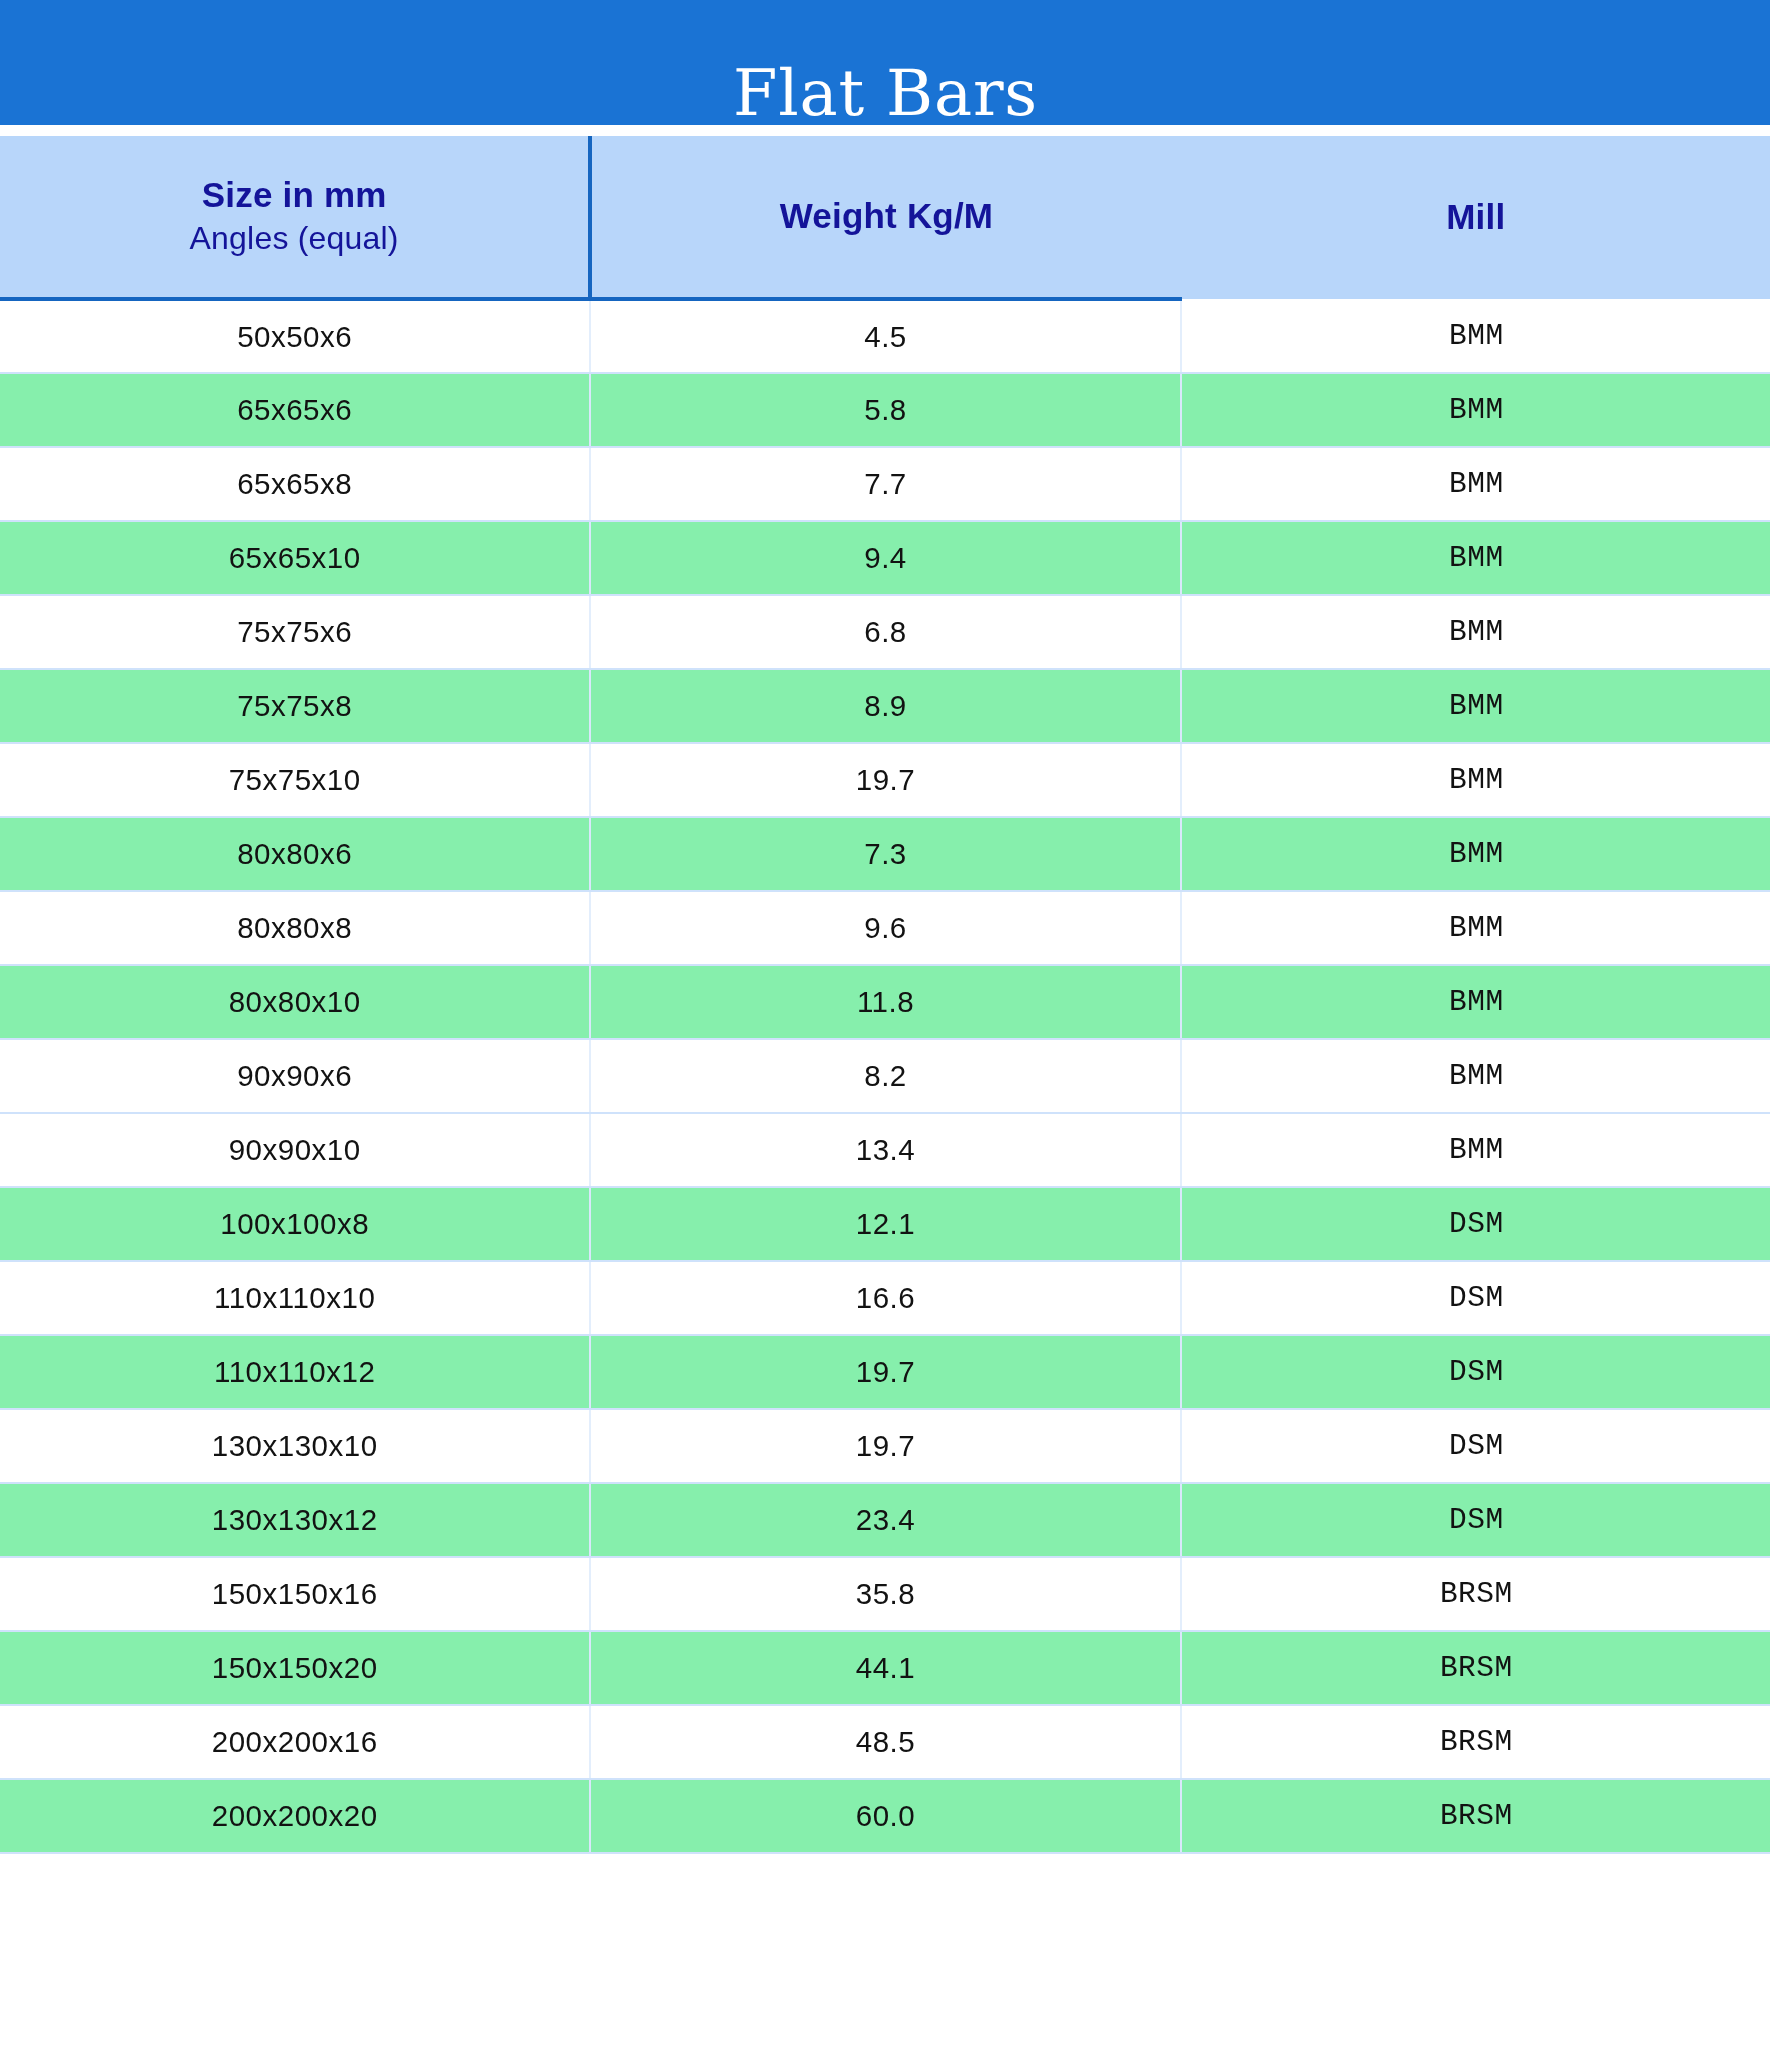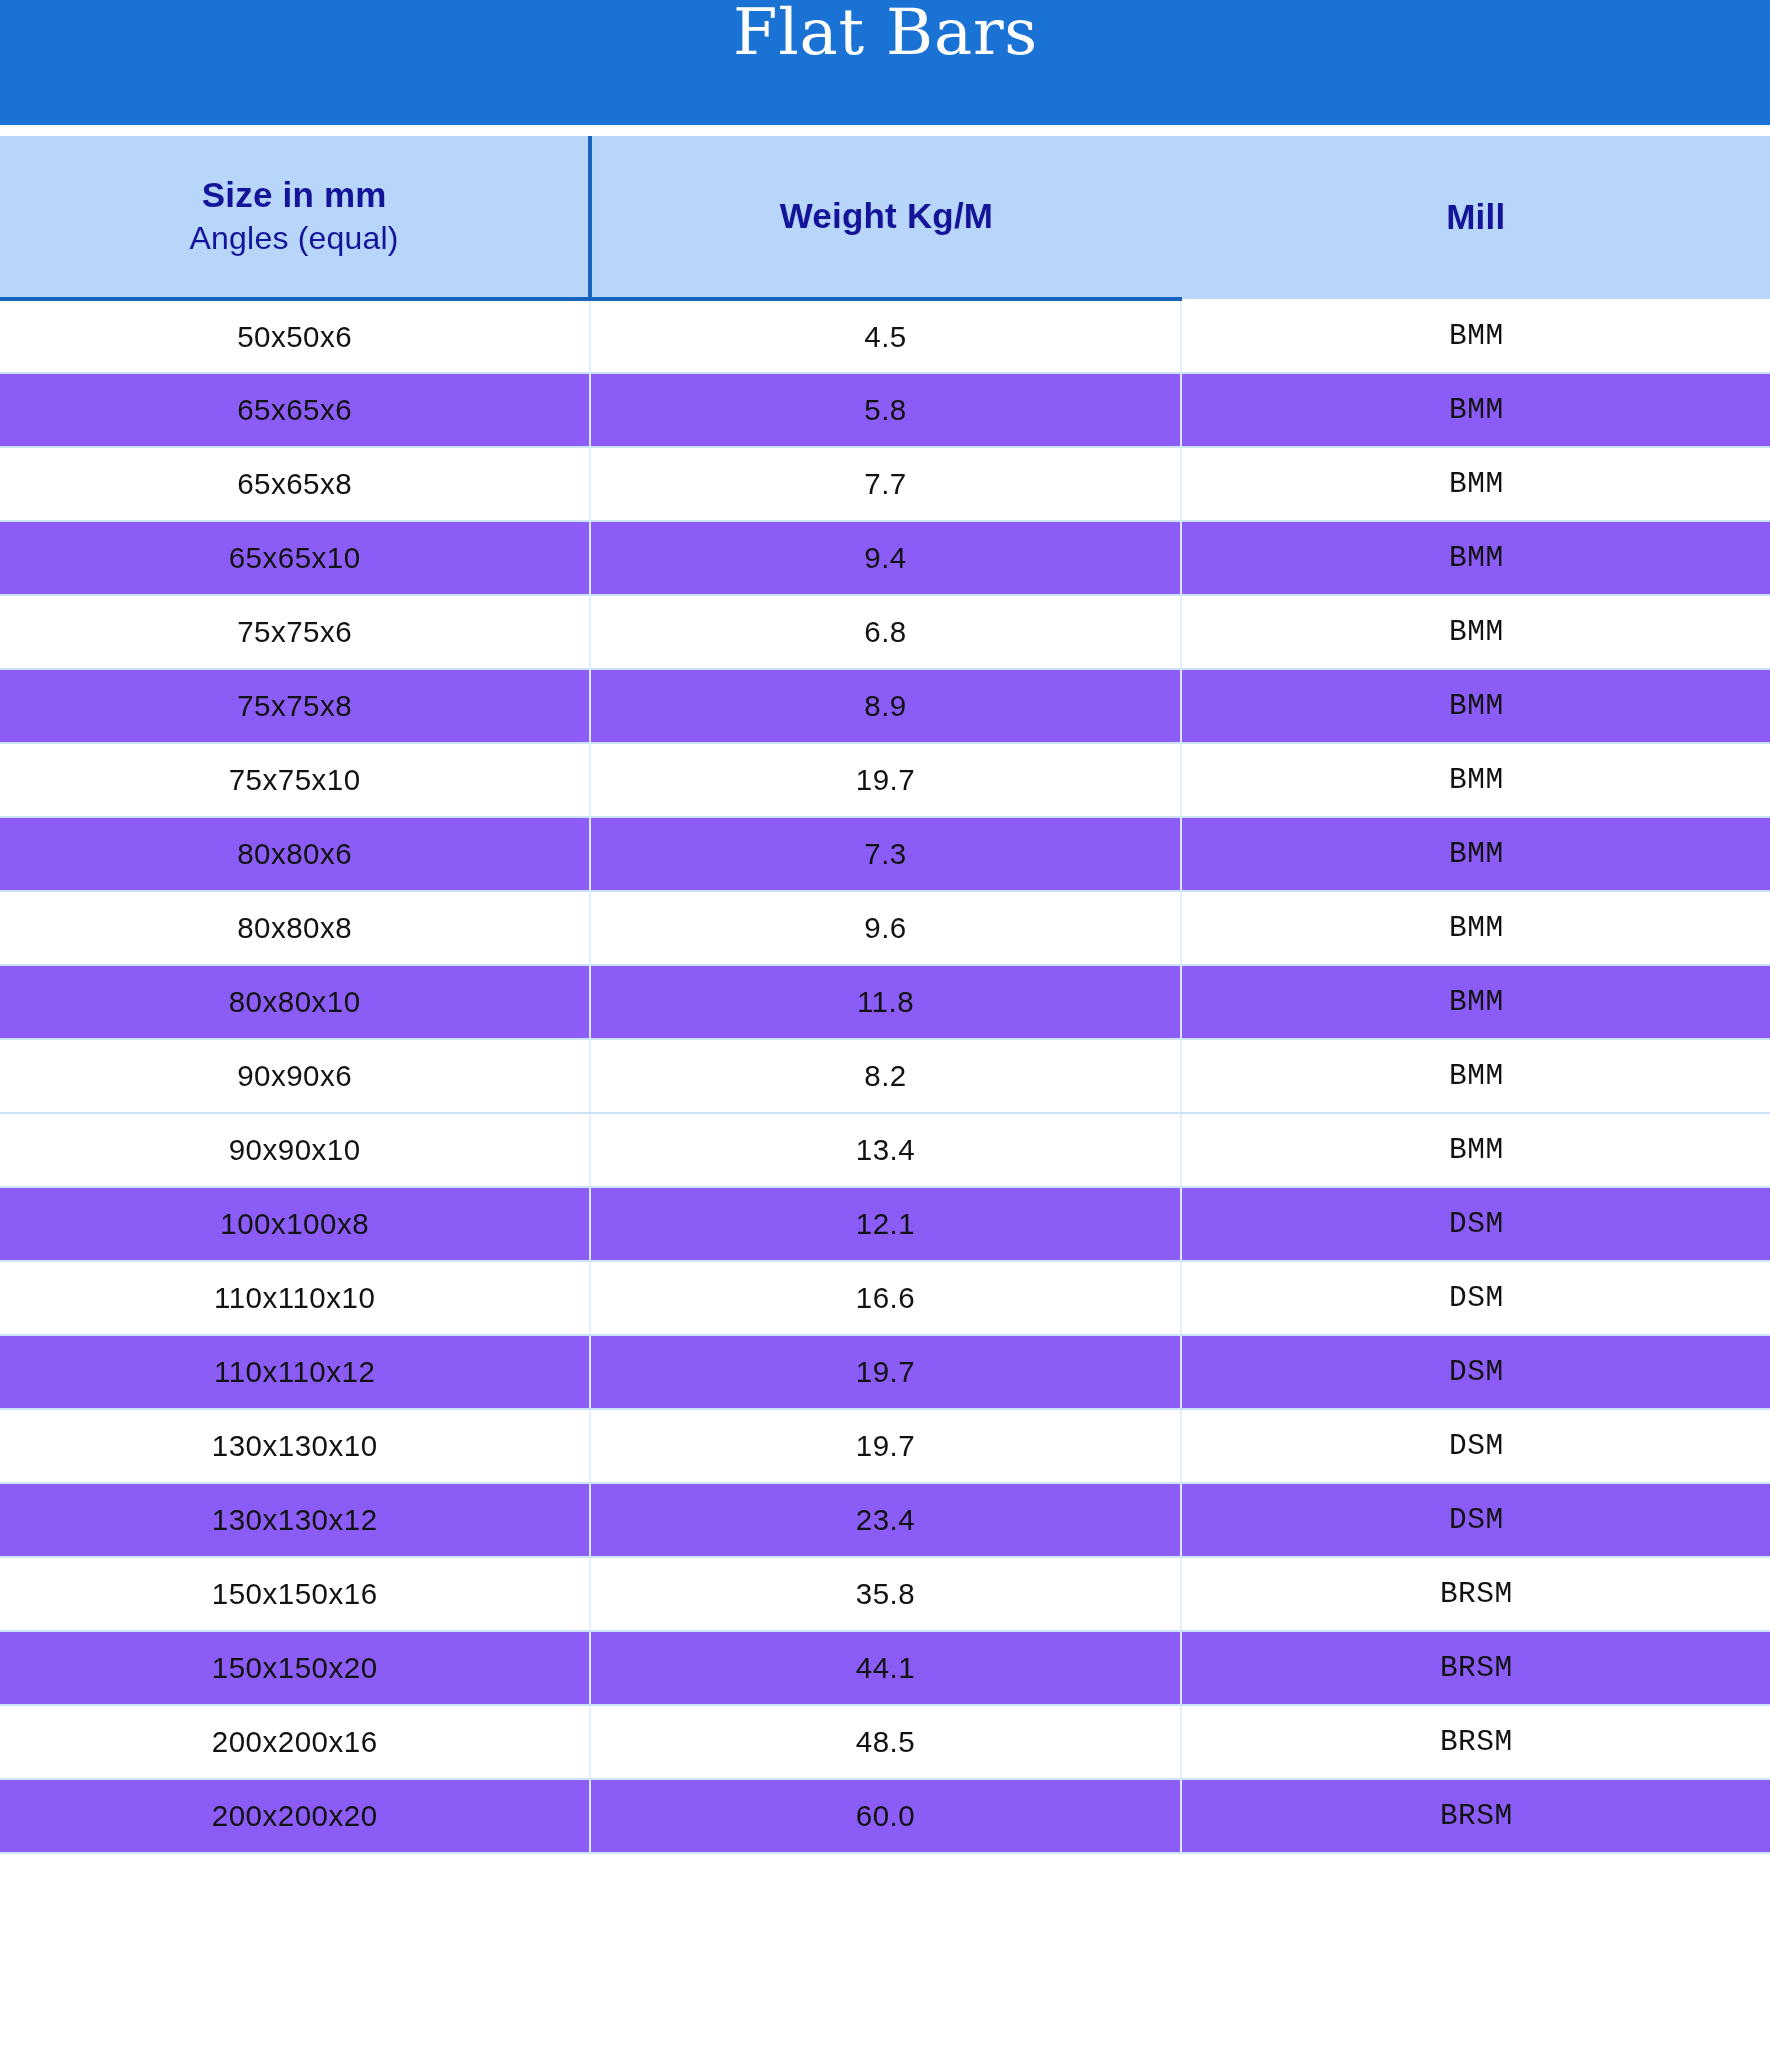--- a/index.html
+++ b/index.html
@@ -16,21 +16,21 @@
     height: 2066px;
     position: relative;
     overflow: hidden;
   }
 
   
   .title-banner {
     height: 125px;
     background: #1a73d4;
     display: flex;
-    align-items: flex-start;
+    align-items: flex-end;
     justify-content: center;
   }
   .title-text {
     color: #ffffff;
     font-family: "DejaVu Serif", "Liberation Serif", serif;
     font-size: 64px;
     font-weight: 400;
     letter-spacing: 0.8px;
     line-height: 1;
   }
@@ -87,21 +87,21 @@
     color: #121212;
     letter-spacing: 0.5px;
     border-bottom: 2.5px solid #cfe2fb;
     border-right: 2.5px solid #e3eefc;
     background: #ffffff;
     padding: 3.4px 8.4px;
     white-space: nowrap;
   }
   tbody td:last-child { border-right: none; font-family: Liberation Mono, monospace; }
   tbody tr.alt td {
-    background: #8b5cf6;
+    background: #86efac;
     border-right-color: #d9e8fb;
   }
 </style>
 </head>
 <body>
 
 <div class="page">
 
   <div class="title-banner">
     <h1 class="title-text">Flat Bars</h1>

